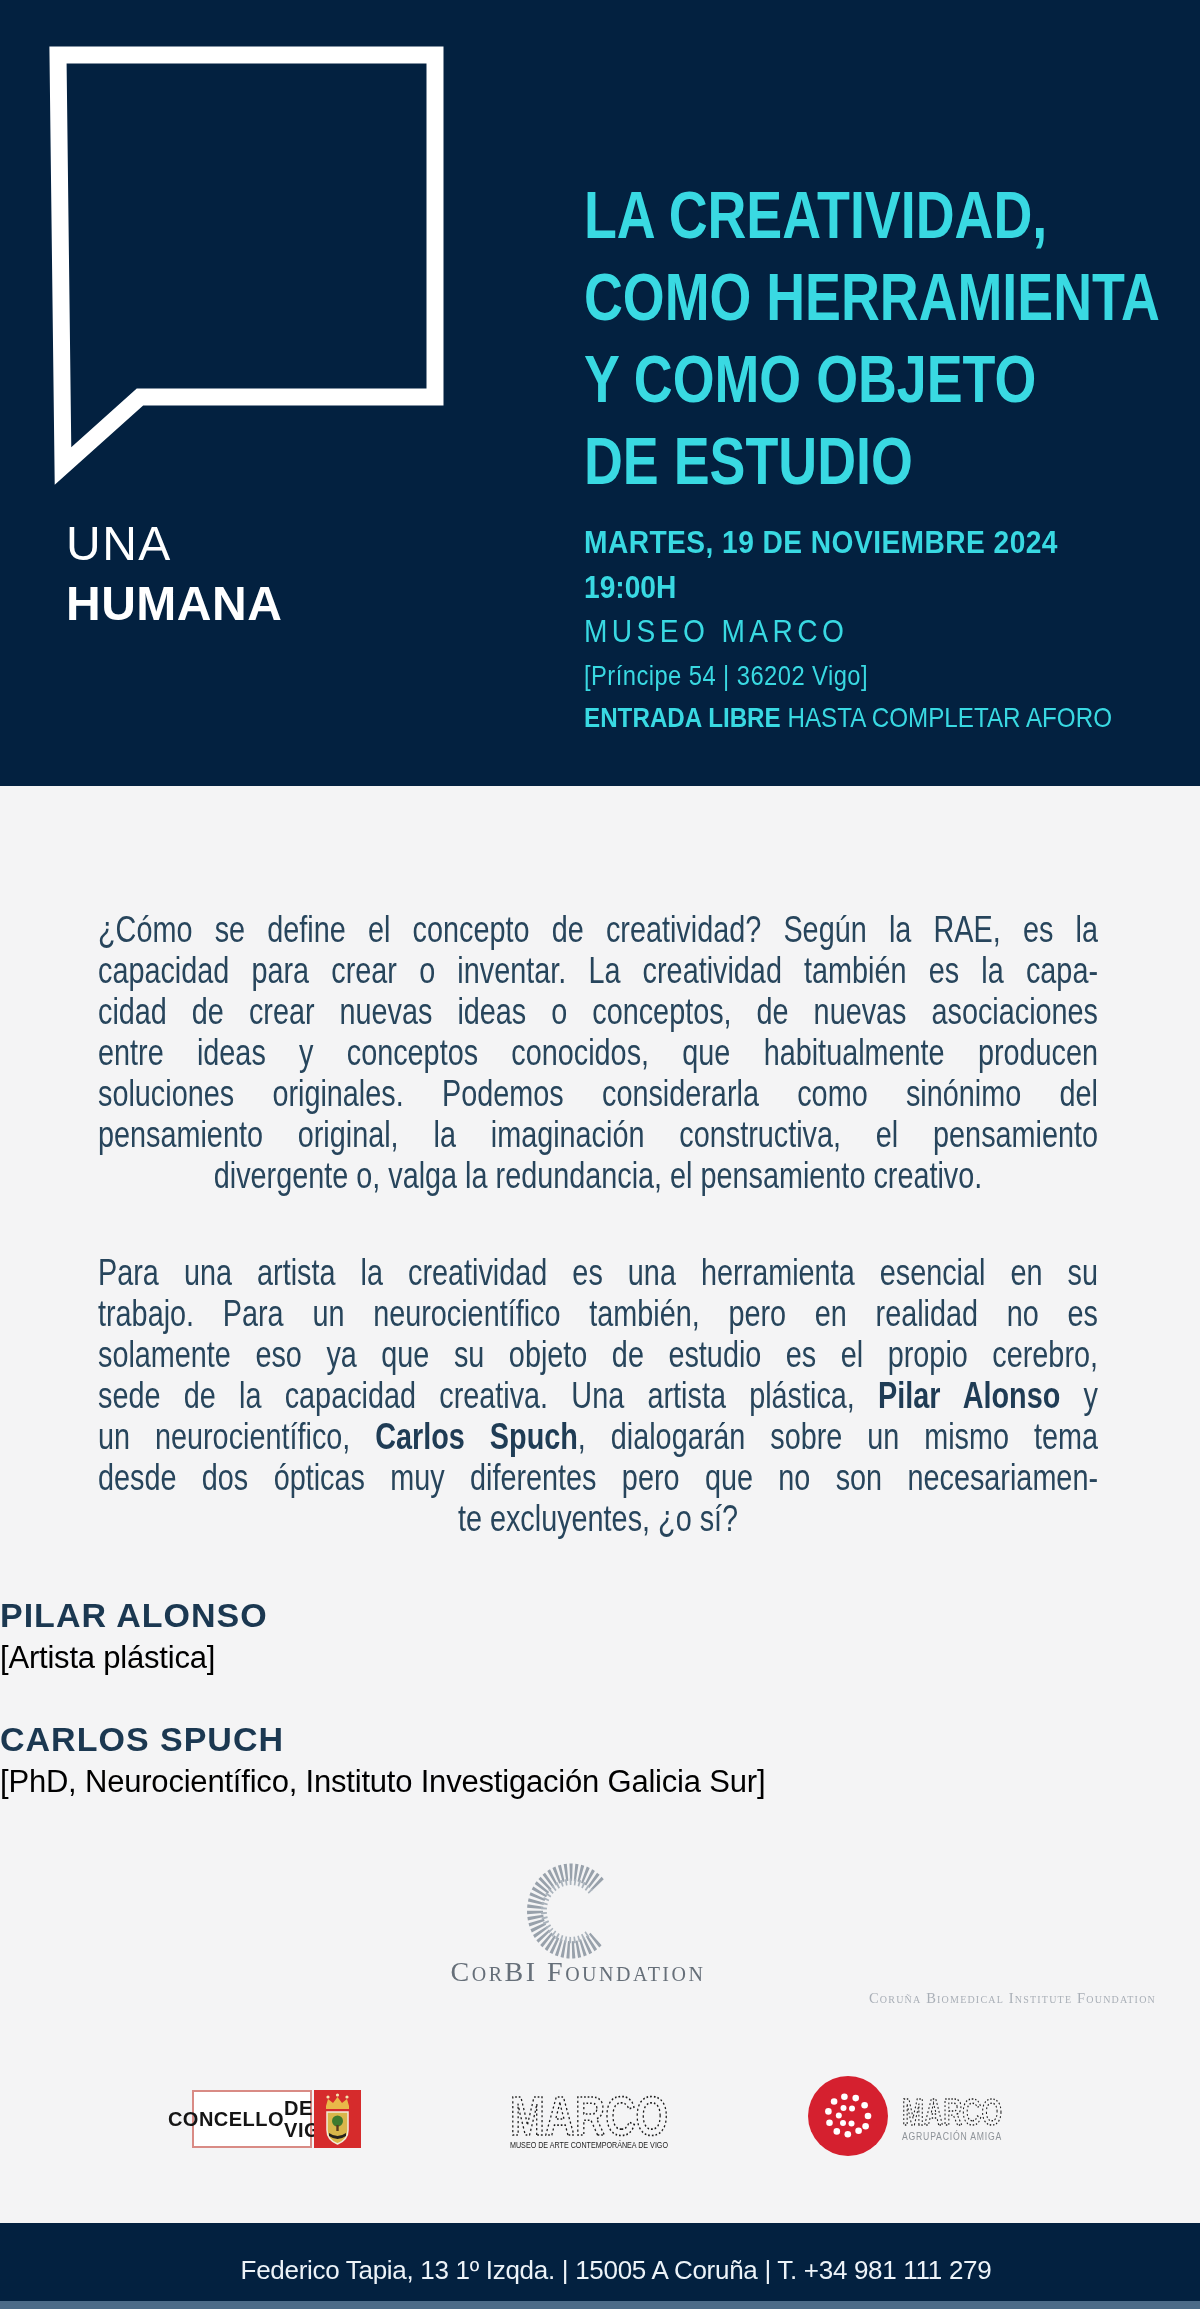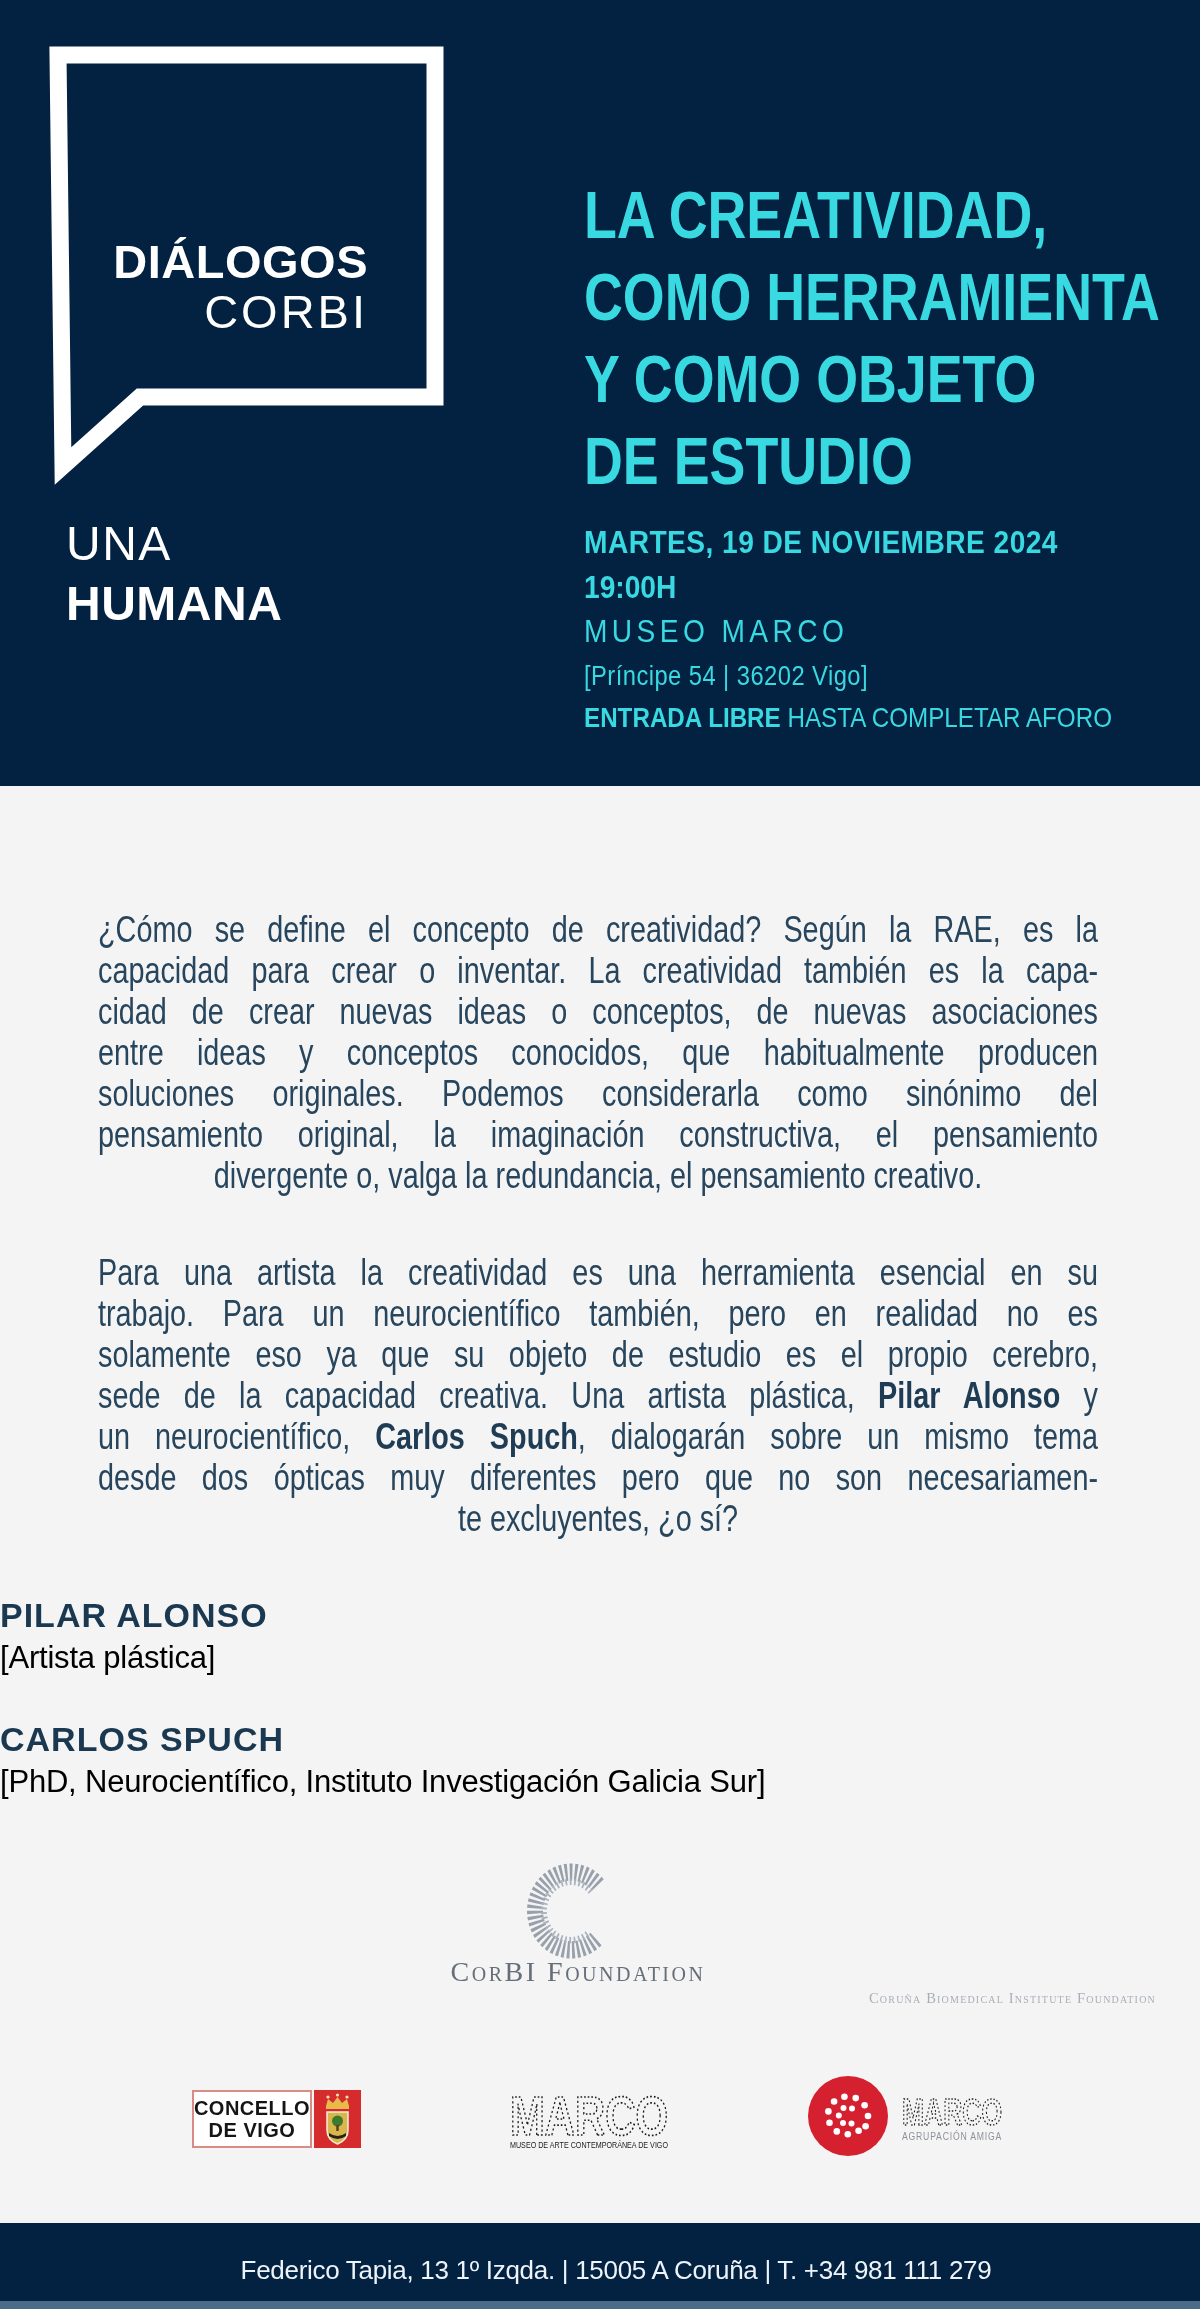--- a/index.html
+++ b/index.html
@@ -39,45 +39,41 @@
   
   .corbi-c{position:absolute;left:516px;top:1853px;}
   .corbi-name{position:absolute;left:0;top:1956px;width:1156px;text-align:center;
       font-family:"Liberation Serif",serif;font-variant:small-caps;font-size:28px;
       letter-spacing:2.5px;color:#666f79;}
   .corbi-sub{position:absolute;left:0;top:1990px;width:1156px;text-align:right;
       font-family:"Liberation Serif",serif;font-variant:small-caps;font-size:14.5px;
       letter-spacing:1.2px;color:#a9afb7;}
   
   .concello-box{position:absolute;left:192px;top:2090px;width:116px;height:54px;background:#ffffff;
-      border:2px solid #d98b85;display:flex;flex-direction:column;justify-content:center;align-items:center;}
+      border:2px solid #d98b85;display:flex;flex-direction:row;justify-content:center;align-items:center;}
   .concello-box div{font-size:20px;font-weight:700;color:#151515;line-height:22px;letter-spacing:.5px;}
   .vigo-crest{position:absolute;left:314px;top:2090px;}
   .marco-museo{position:absolute;left:504px;top:2086px;}
   .marco-amiga{position:absolute;left:800px;top:2072px;}
   
   .footer{position:absolute;left:0;top:2223px;width:1200px;height:78px;background:#032140;}
   .footer .txt{padding-top:32px;text-align:center;color:#edf3f8;font-size:26px;letter-spacing:-.3px;padding-left:32px;}
   .footer-strip{position:absolute;left:0;top:2301px;width:1200px;height:8px;background:#4c6b88;}
 </style>
 </head>
 <body>
 
 <div class="canvas">
 
   <div class="header">
 
     <svg class="bubble-svg" width="410" height="440" viewBox="0 0 410 440">
       <polygon points="10,10 387,10 387,352 92,352 15,421" fill="none" stroke="#ffffff" stroke-width="17" stroke-linejoin="miter"></polygon>
     </svg>
 
-    <div class="dialogos">
-      <div class="l1">DIÁLOGOS</div>
-      <div class="l2">CORBI</div>
-    </div>
 
     <div class="tagline">
       <div>UNA</div>
       <div class="bold">HUMANA</div>
     </div>
 
     <div class="title">
       <div>LA CREATIVIDAD,</div>
       <div>COMO HERRAMIENTA</div>
       <div>Y COMO OBJETO</div>

